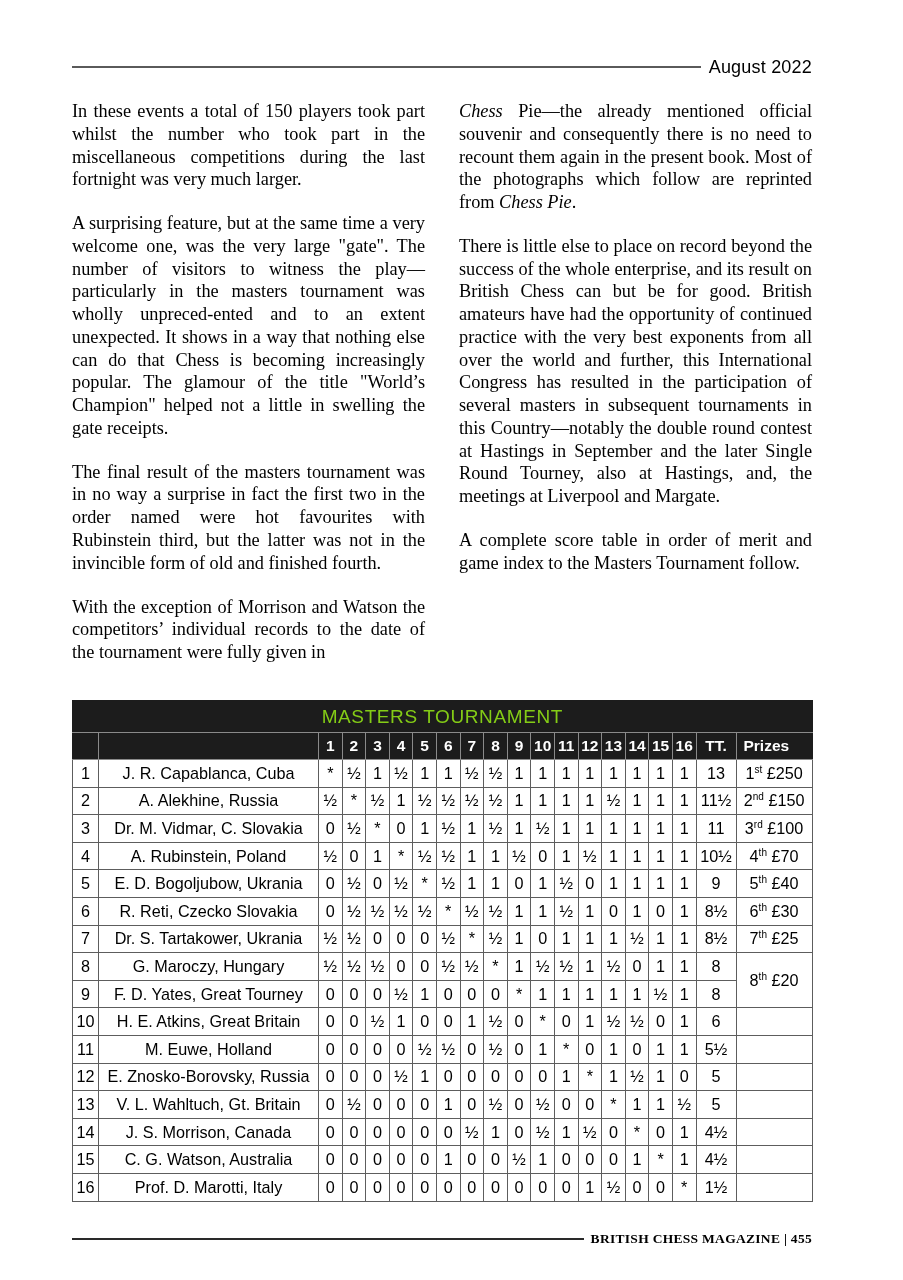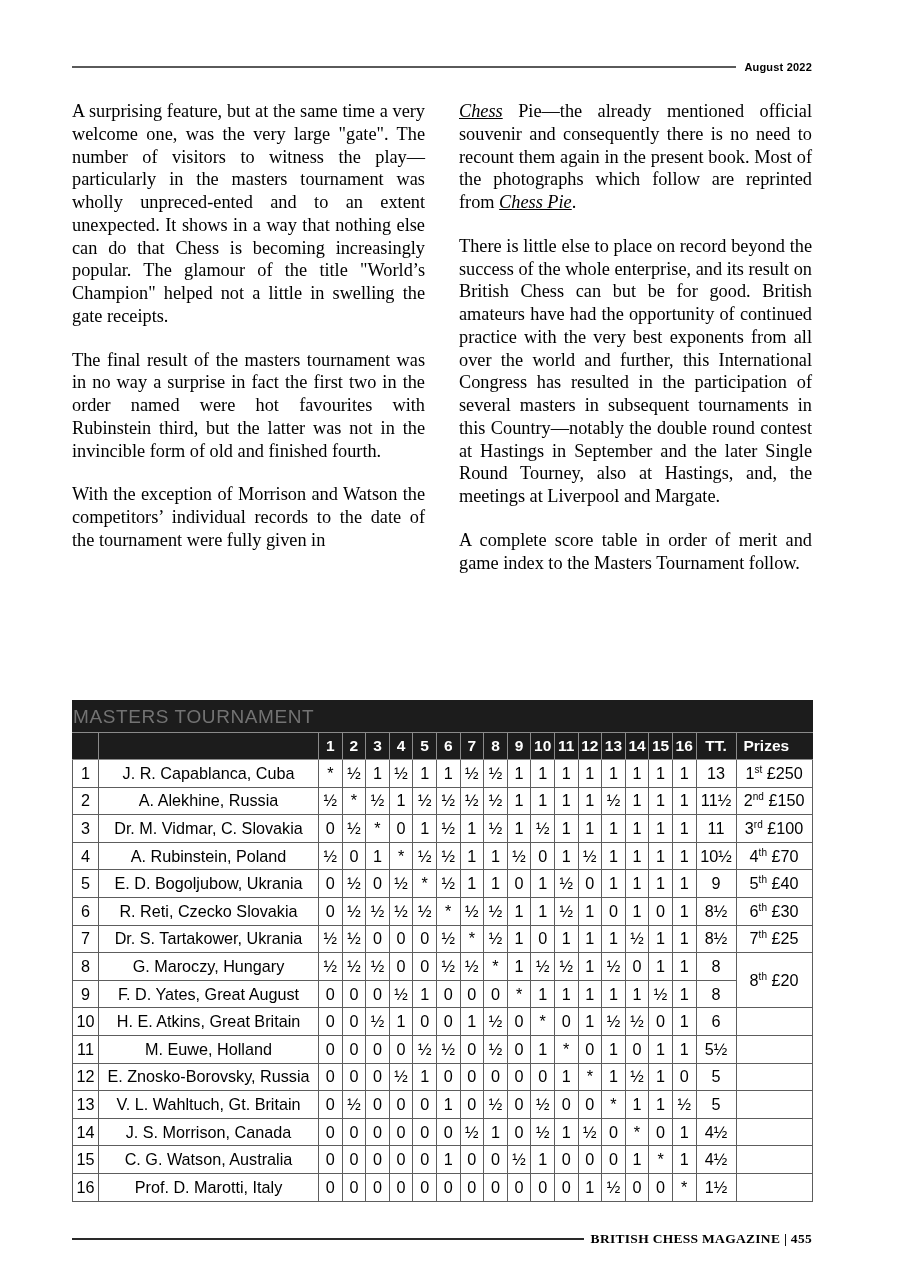--- a/index.html
+++ b/index.html
@@ -28,22 +28,22 @@
     justify-content: flex-end;
   }
   .runhead .rule {
     flex: 1 1 auto;
     height: 2px;
     background: #5a5a5a;
     margin-right: 8px;
   }
   .runhead .label {
     font-family: "Liberation Sans", "DejaVu Sans", sans-serif;
-    font-size: 11px;
-    font-weight: bold;
+    font-size: 18px;
+    font-weight: normal;
     letter-spacing: 0.2px;
     white-space: nowrap;
   }
 
   
   .runfoot {
     position: absolute;
     left: 72px;
     top: 1228px;
     width: 740px;
@@ -81,21 +81,21 @@
   }
   .col p {
     margin: 0 0 21px 0;
     font-size: 18.3px;
     line-height: 1.245;
     text-align: justify;
     text-justify: inter-word;
     hyphens: manual;
   }
   .col p:last-child { margin-bottom: 0; }
-  .it { font-style: italic; text-decoration: underline; }
+  .it { font-style: italic; }
   .bd { font-weight: normal; }
 
   
   .tbl-wrap {
     position: absolute;
     left: 72px;
     top: 700px;
     width: 740px;
   }
   table.masters {
@@ -108,22 +108,23 @@
   table.masters td, table.masters th {
     border: 1px solid #5d5d5d;
     padding: 0;
     font-weight: normal;
     box-sizing: border-box;
   }
 
   
   tr.banner td {
     background: #1c1c1c;
-    color: #737373;
+    color: #84cc16;
     height: 32px;
+    text-align: center;
     font-size: 19px;
     letter-spacing: 0.6px;
     border-color: #1c1c1c;
     border-bottom: 1px solid #8a8a8a;
   }
 
   
   tr.colhead td {
     background: #1c1c1c;
     color: #ffffff;
@@ -176,20 +177,21 @@
 </head>
 <body>
 
 <div class="runhead">
   <div class="rule"></div>
   <div class="label">August 2022</div>
 </div>
 
 <div class="cols">
   <div class="col">
+    <p>In these events a total of 150 players took part whilst the number who took part in the miscellaneous competitions during the last fortnight was very much larger.</p>
     <p>A surprising feature, but at the same time a very welcome one, was the very large "gate". The number of visitors to witness the play—particularly in the masters tournament was wholly unpreced-ented and to an extent unexpected. It shows in a way that nothing else can do that Chess is becoming increasingly popular. The glamour of the title "World’s Champion" helped not a little in swelling the gate receipts.</p>
     <p>The final result of the masters tournament was in no way a surprise in fact the first two in the order named were hot favourites with Rubinstein third, but the latter was not in the invincible form of old and finished fourth.</p>
     <p><span id="lc3">With the exception of Morrison and Watson the competitors’ individual records to the date of the tournament were fully given <span class="bd">in</span></span></p>
   </div>
   <div class="col">
     <p id="rc0"><span class="it">Chess</span> Pie—the already mentioned official souvenir and consequently there is no need to recount them again in the present book. Most of the photographs which follow are reprinted from <span class="it">Chess Pie</span>.</p>
     <p>There is little else to place on record beyond the success of the whole enterprise, and its result on British Chess can but be for good. British amateurs have had the opportunity of continued practice with the very best exponents from all over the world and further, this International Congress has resulted in the participation of several masters in subsequent tournaments in this Country—notably the double round contest at Hastings in September and the later Single Round Tourney, also at Hastings, and, the meetings at Liverpool and Margate.</p>
     <p>A complete score table in order of merit and game index to the Masters Tournament follow.</p>
   </div>
 </div>
@@ -415,21 +417,21 @@
           <td class="score">1</td>
           <td class="score">½</td>
           <td class="score">0</td>
           <td class="score">1</td>
           <td class="score">1</td>
           <td class="tt">8</td>
           <td class="prize merged" rowspan="2"><span>8</span><sup>th</sup><span> £20</span></td>
         </tr>
         <tr class="prow">
           <td class="rank">9</td>
-          <td class="name">F. D. Yates, Great August</td>
+          <td class="name">F. D. Yates, Great Tourney</td>
           <td class="score">0</td>
           <td class="score">0</td>
           <td class="score">0</td>
           <td class="score">½</td>
           <td class="score">1</td>
           <td class="score">0</td>
           <td class="score">0</td>
           <td class="score">0</td>
           <td class="score">*</td>
           <td class="score">1</td>

